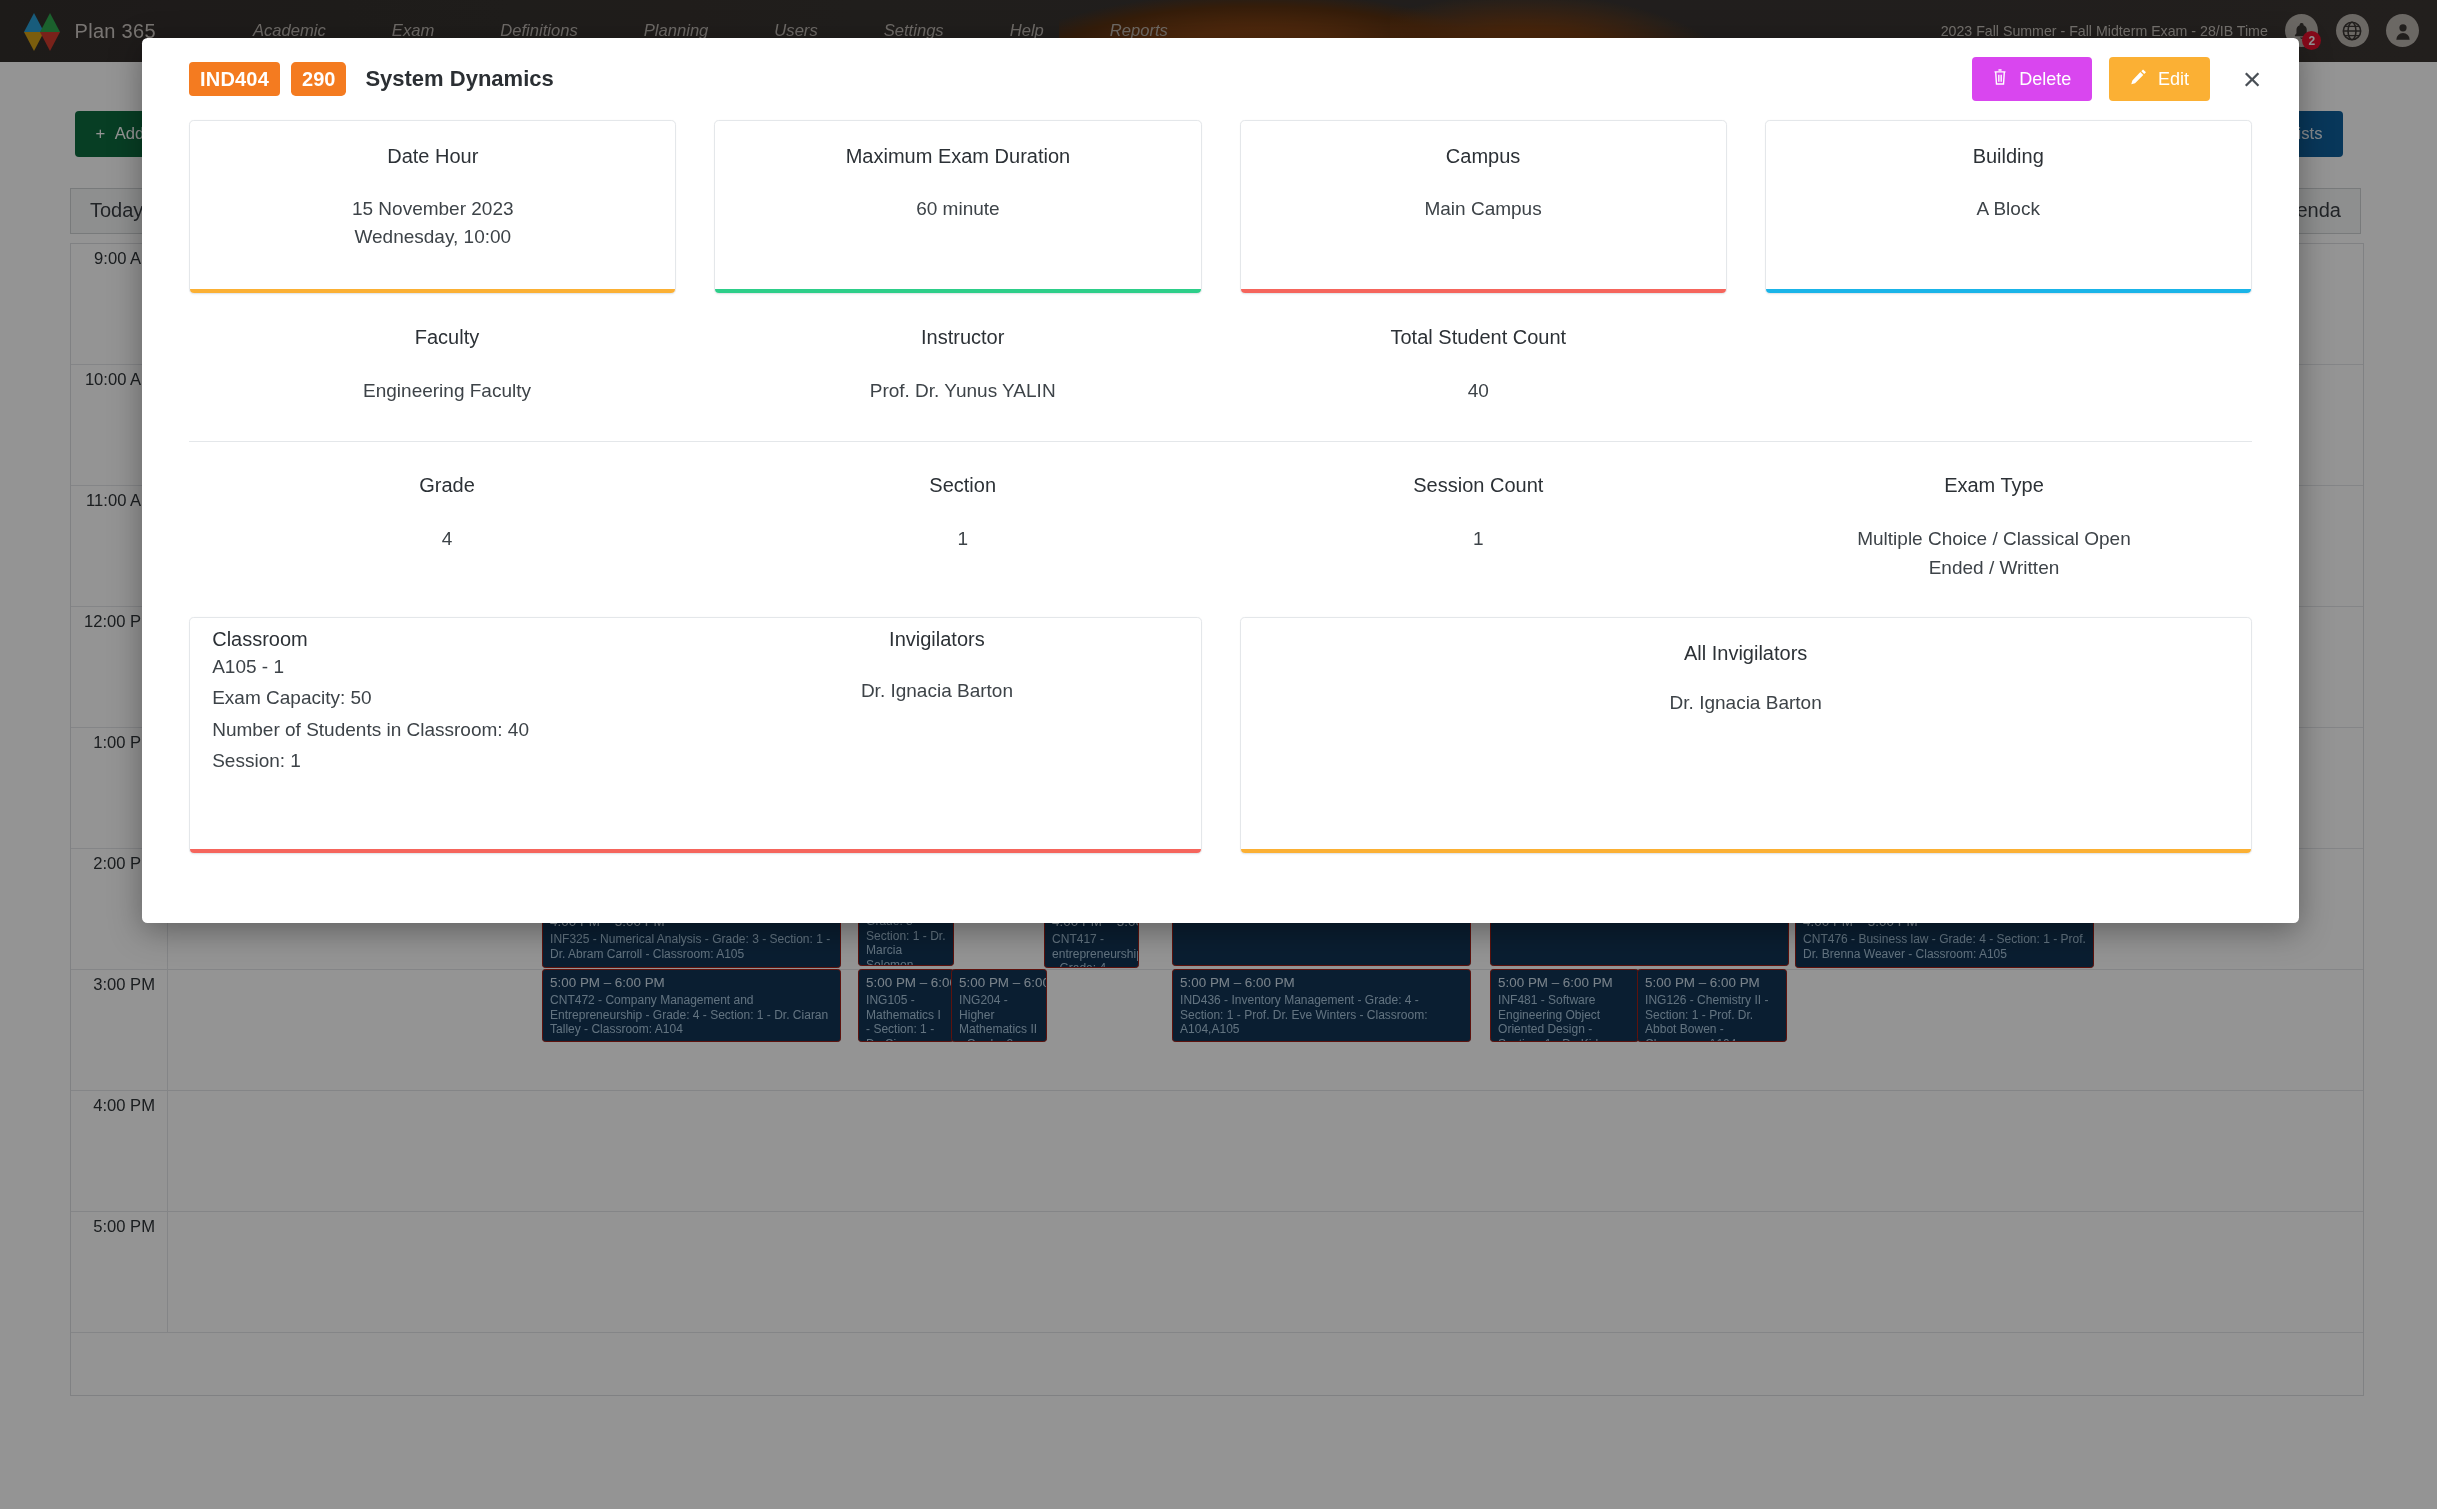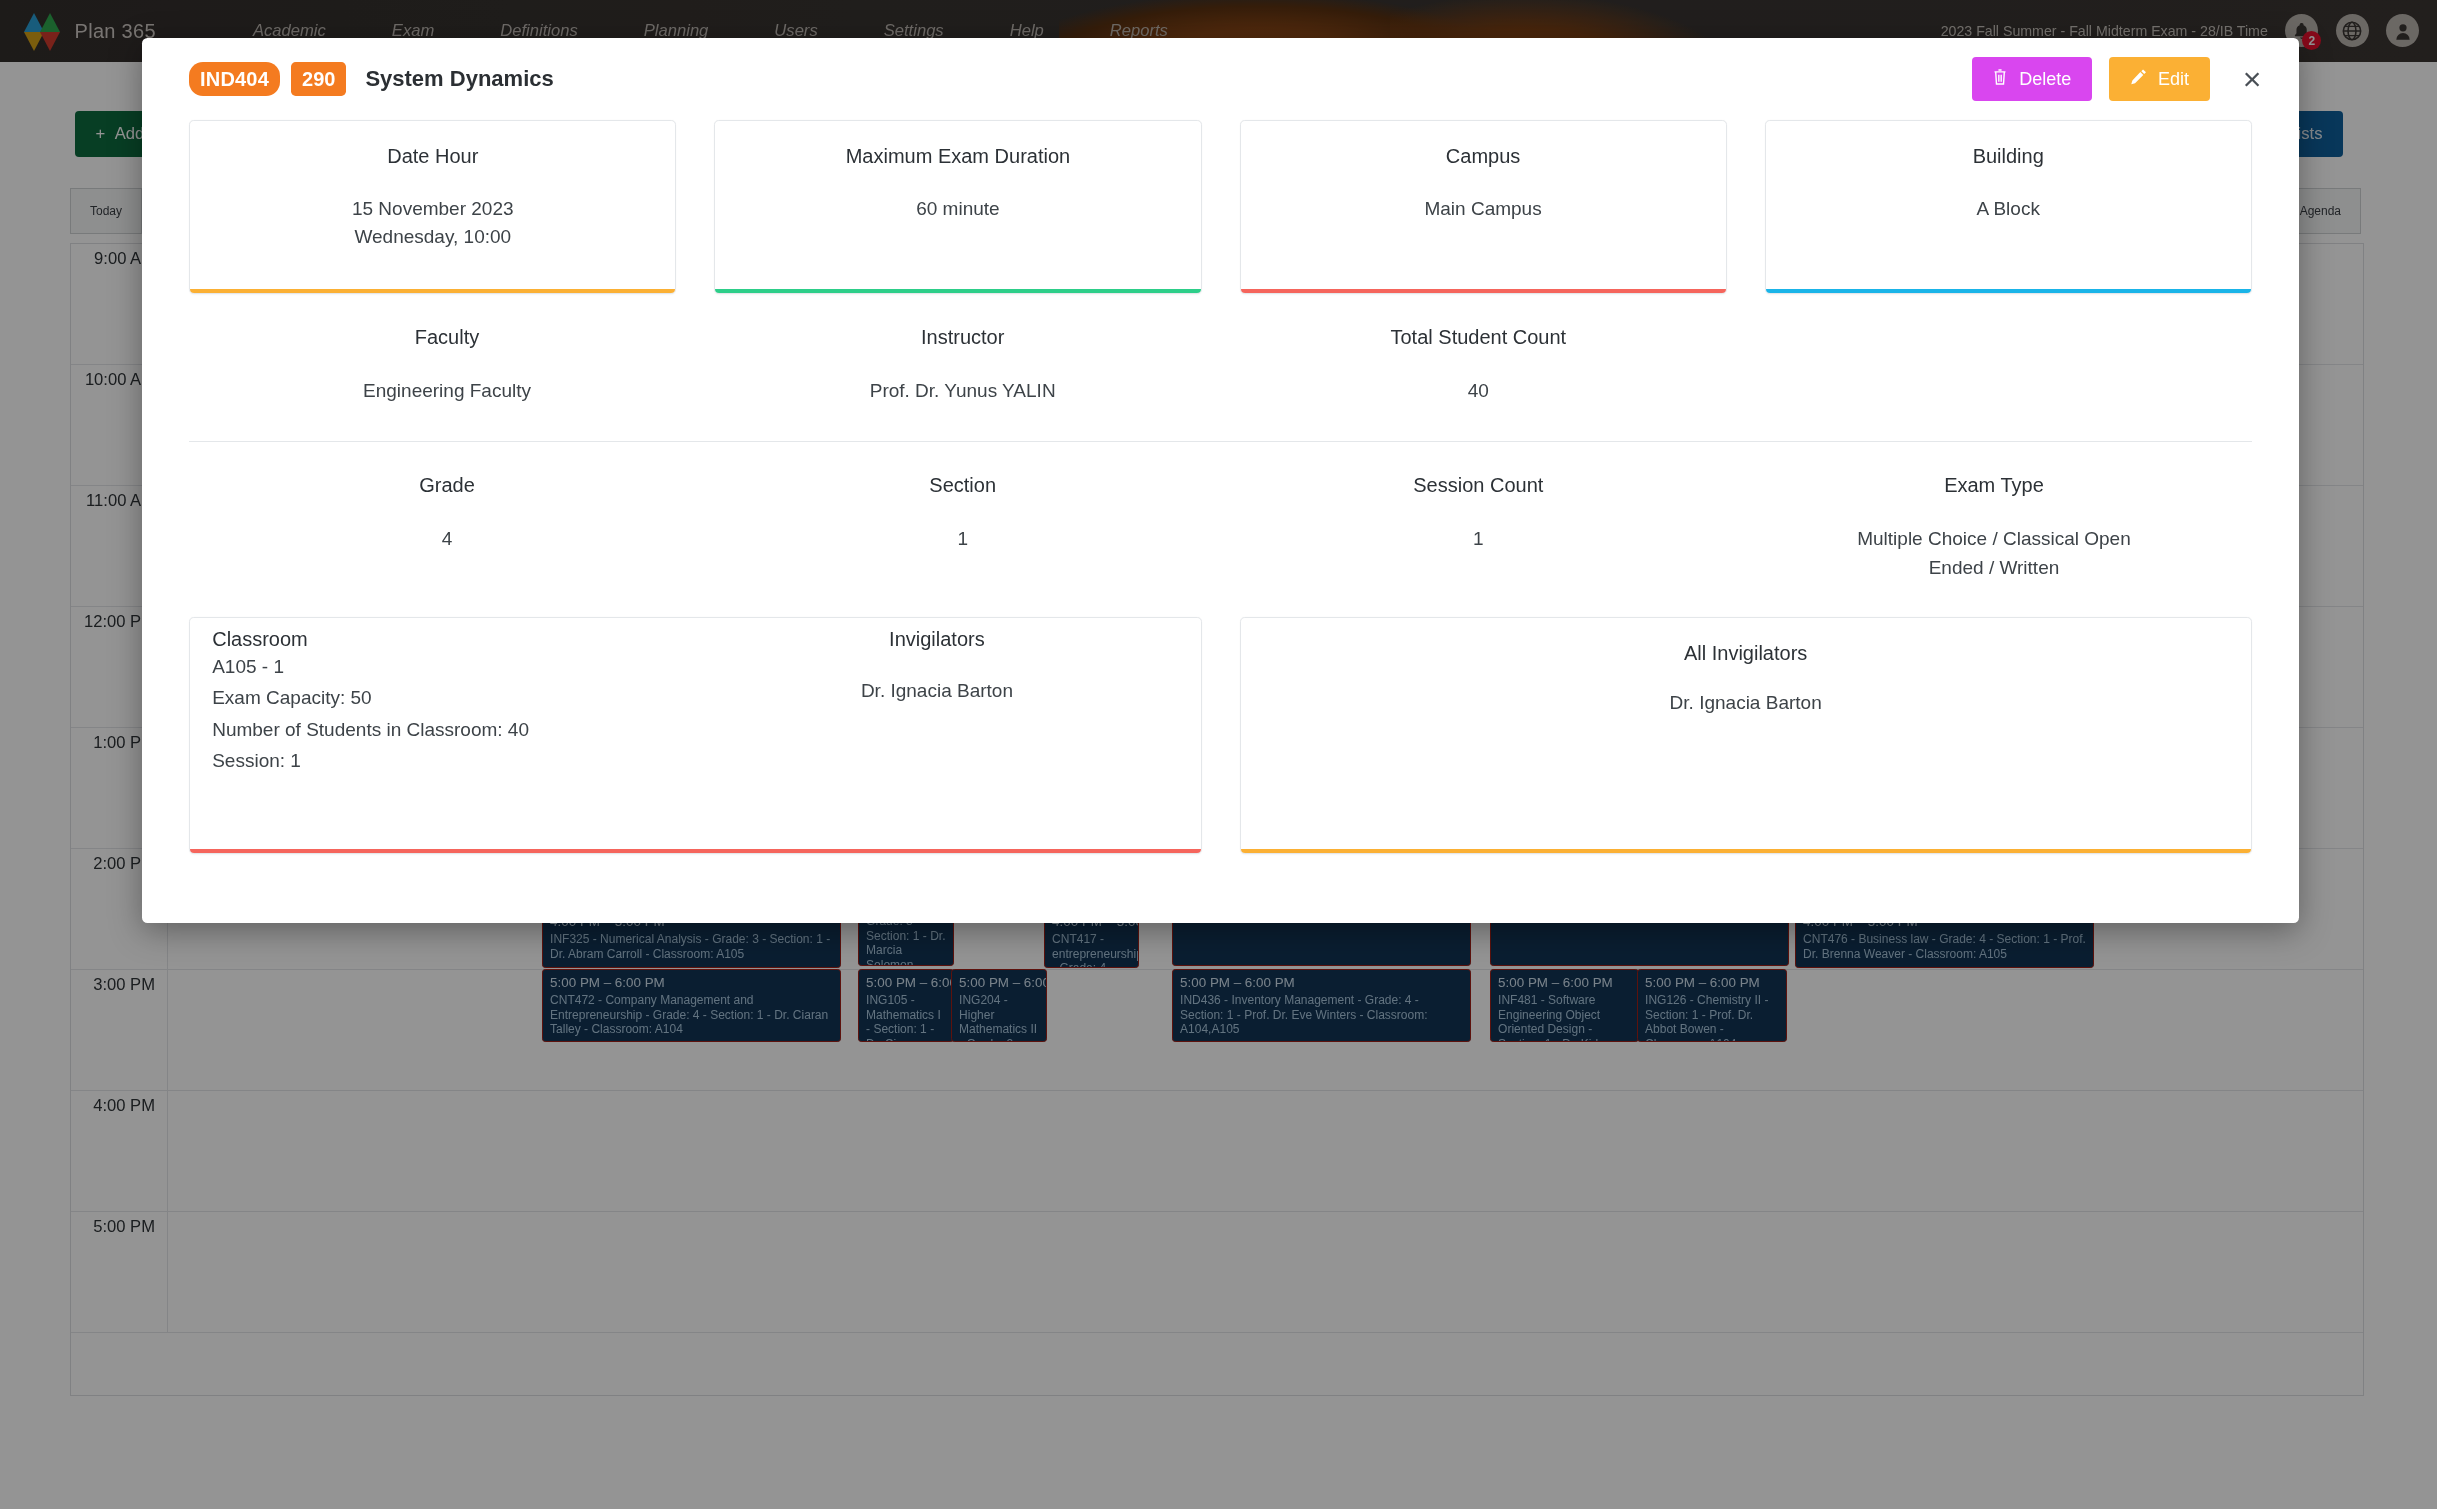--- a/index.html
+++ b/index.html
@@ -71,21 +71,21 @@
     background: #0f5f9c; color: #e8eef3; border: none; border-radius: 4px;
     font-size: 16.6px; display: flex; align-items: center; cursor: pointer;
   }
   .cal-controls {
     position: absolute; top: 183px; left: 70px; width: 2291px; height: 55px;
     display: flex; align-items: center; justify-content: space-between;
   }
   .ctrl-group { display: flex; }
   .ctrl-btn {
     height: 46px; padding: 0 19px; background: #f5f6f7; border: 0.8px solid #cfd2d5;
-    color: #3a3f44; font-size: 12px; display: flex; align-items: center; cursor: pointer;
+    color: #3a3f44; font-size: 20px; display: flex; align-items: center; cursor: pointer;
   }
   .ctrl-btn + .ctrl-btn { margin-left: -0.8px; }
 
   
   .calendar {
     position: absolute; top: 243px; left: 70px; width: 2294px; height: 1153px;
     border: 0.8px solid #dcdfe2; background: #fff;
   }
   .cal-row {
     position: relative; height: 121px; border-bottom: 0.8px solid #e3e6e8;
@@ -116,21 +116,21 @@
     position: absolute; left: 142px; top: 38px; width: 2157px; height: 885px;
     background: #fff; border-radius: 5.5px; z-index: 60;
     box-shadow: 0 8px 32px rgba(0,0,0,.35);
     display: flex; flex-direction: column;
   }
   .modal-header {
     height: 82px; display: flex; align-items: center; padding: 0 33px 0 47px; gap: 0;
     flex-shrink: 0;
   }
   .code-badge {
-    background: #f47b20; color: #fff; border-radius: 14px;
+    background: #f47b20; color: #fff; border-radius: 4px;
     padding: 5.5px 11px; font-size: 20px; font-weight: bold; letter-spacing: 0.2px;
   }
   .num-badge {
     background: #f47b20; color: #fff; border-radius: 4.7px;
     padding: 5.5px 11px; font-size: 20px; font-weight: bold; margin-left: 11px;
   }
   .modal-title { font-size: 22px; color: #2b2f33; margin-left: 19px; font-weight: bold; }
   .modal-actions { margin-left: auto; display: flex; align-items: center; gap: 17.4px; }
   .btn-delete, .btn-edit {
     height: 44px; padding: 0 20.5px; border: none; border-radius: 4px; color: #fff;

